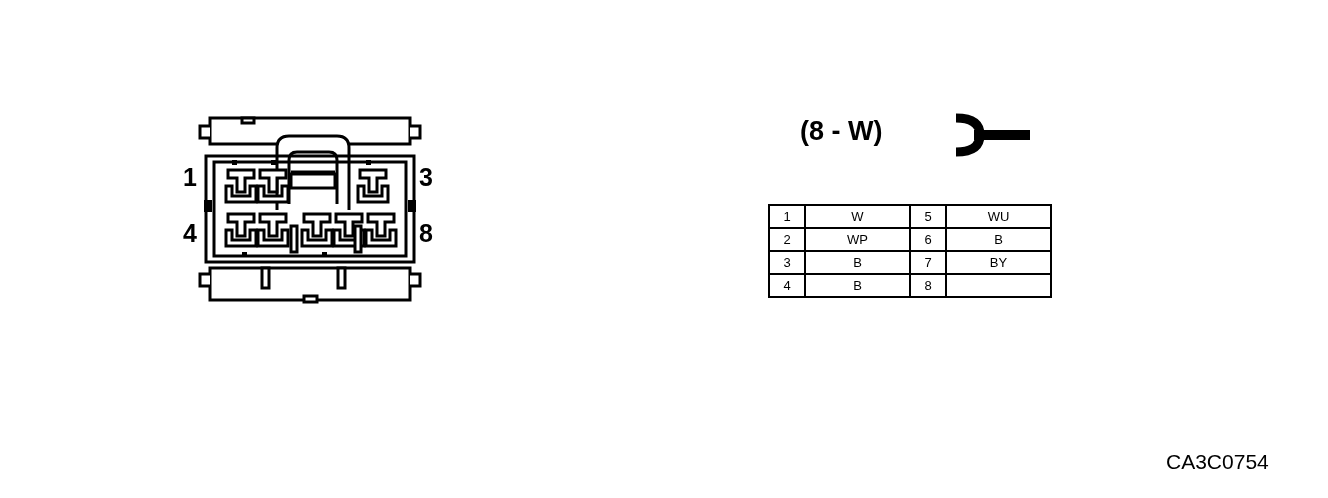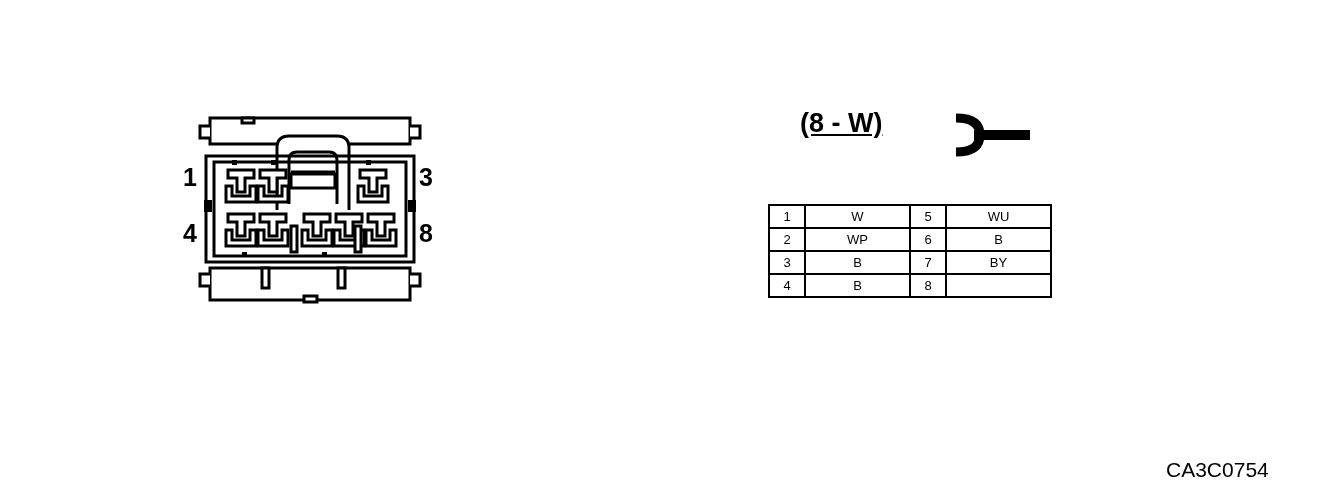--- a/index.html
+++ b/index.html
@@ -58,26 +58,25 @@
   #wire-callout {
     position: absolute;
     left: 800px;
     top: 110px;
     width: 250px;
     height: 50px;
   }
   #wire-callout-text {
     position: absolute;
     left: 0px;
-    top: 0;
+    top: 8px;
     font-size: 27px;
     font-weight: bold;
     line-height: 1;
     white-space: nowrap;
-    text-decoration: underline;
   }
   #wire-symbol {
     position: absolute;
     left: 138px;
     top: 2px;
   }
 
   
   #pin-table-wrap {
     position: absolute;
@@ -102,21 +101,20 @@
   td.col-val { width: 103px; }
 
   
   #footer-code {
     position: absolute;
     left: 1166px;
     top: 451px;
     font-size: 21px;
     line-height: 1;
     white-space: nowrap;
-    margin-top: 8px;
   }
 </style>
 </head>
 <body>
 
 <div id="page">
 
 
   <div id="connector-figure">
     <svg id="connector-svg" width="290" height="215" viewBox="0 0 290 215">

